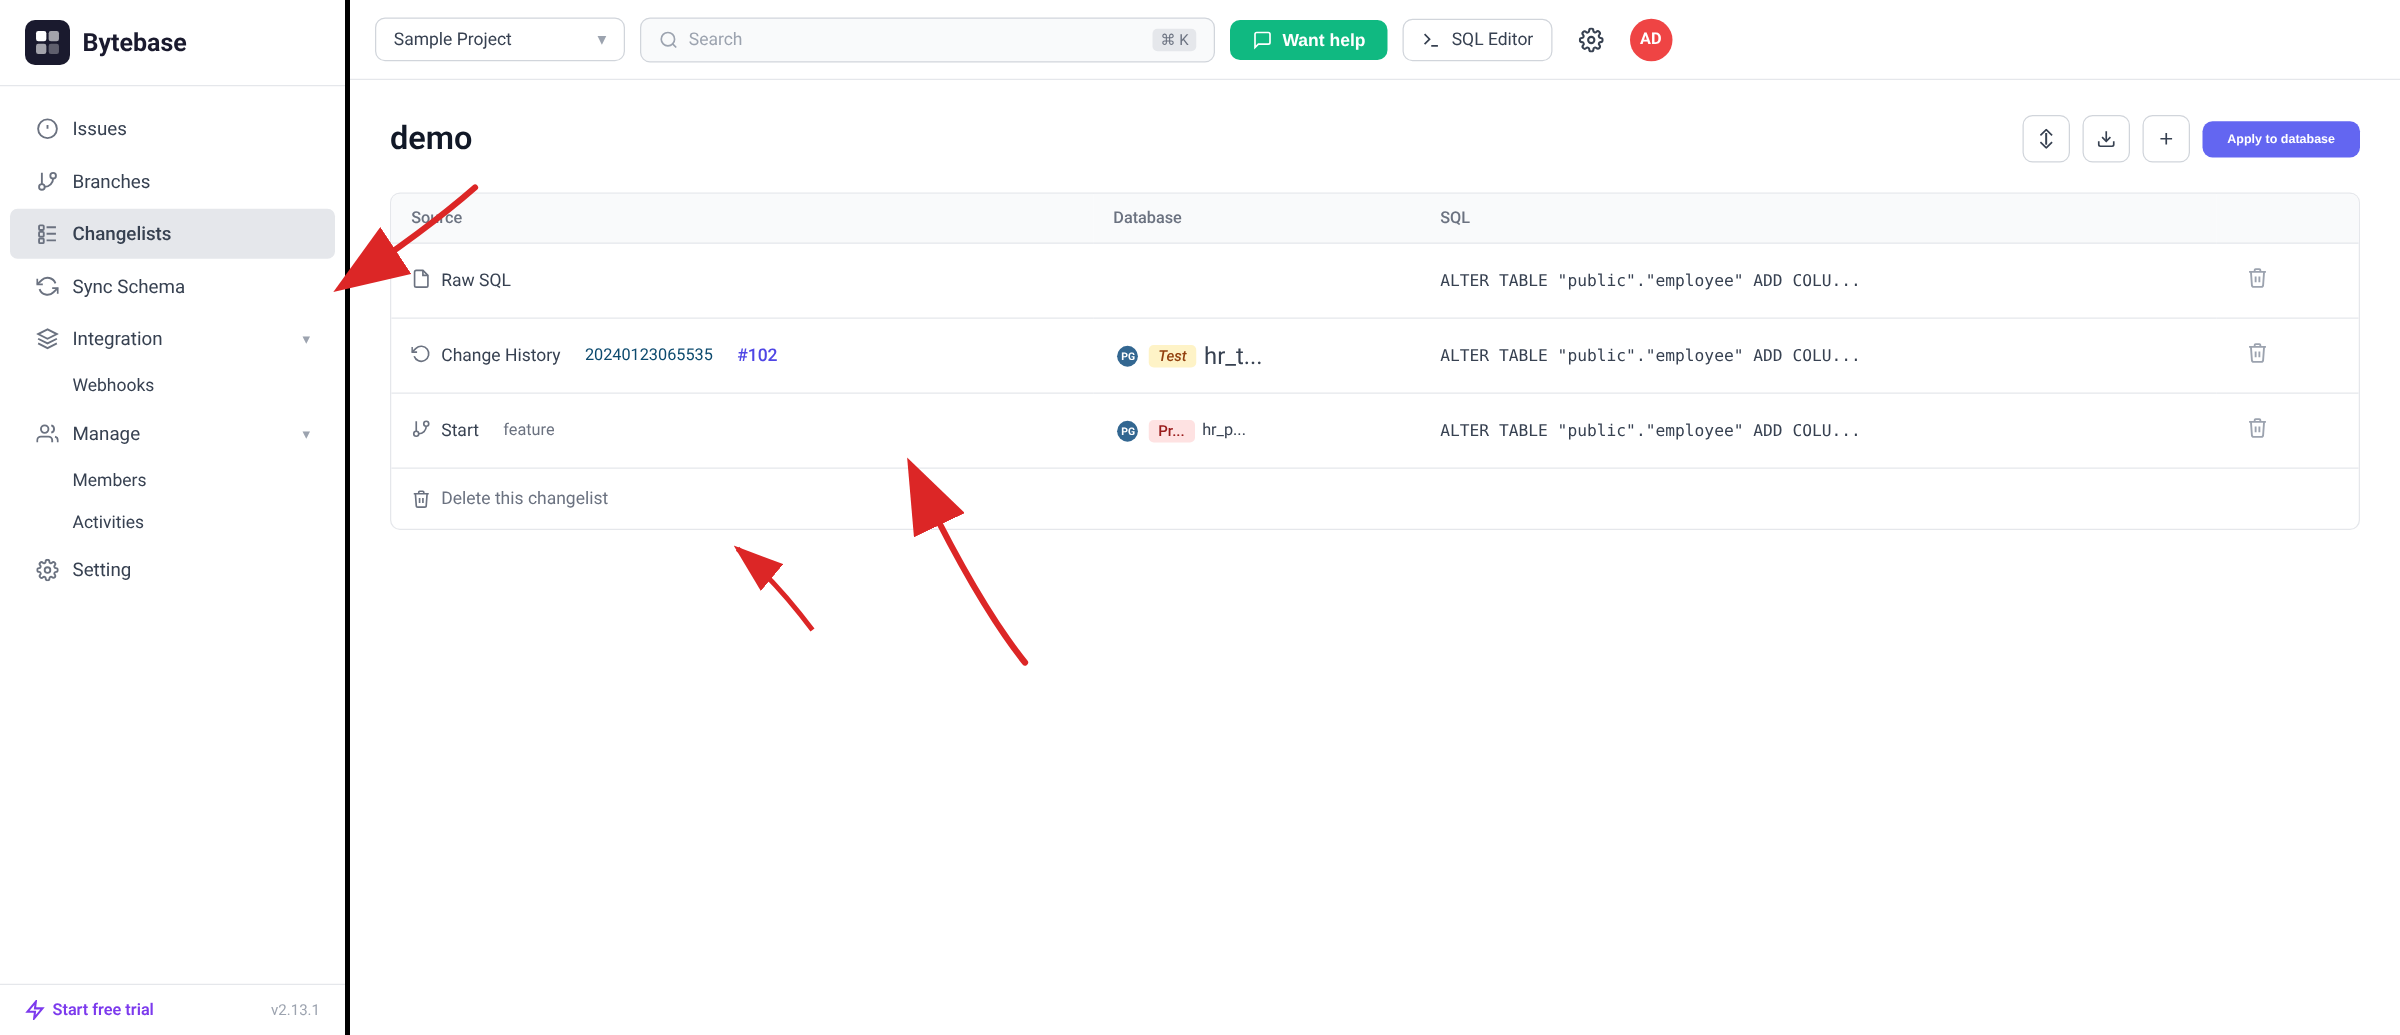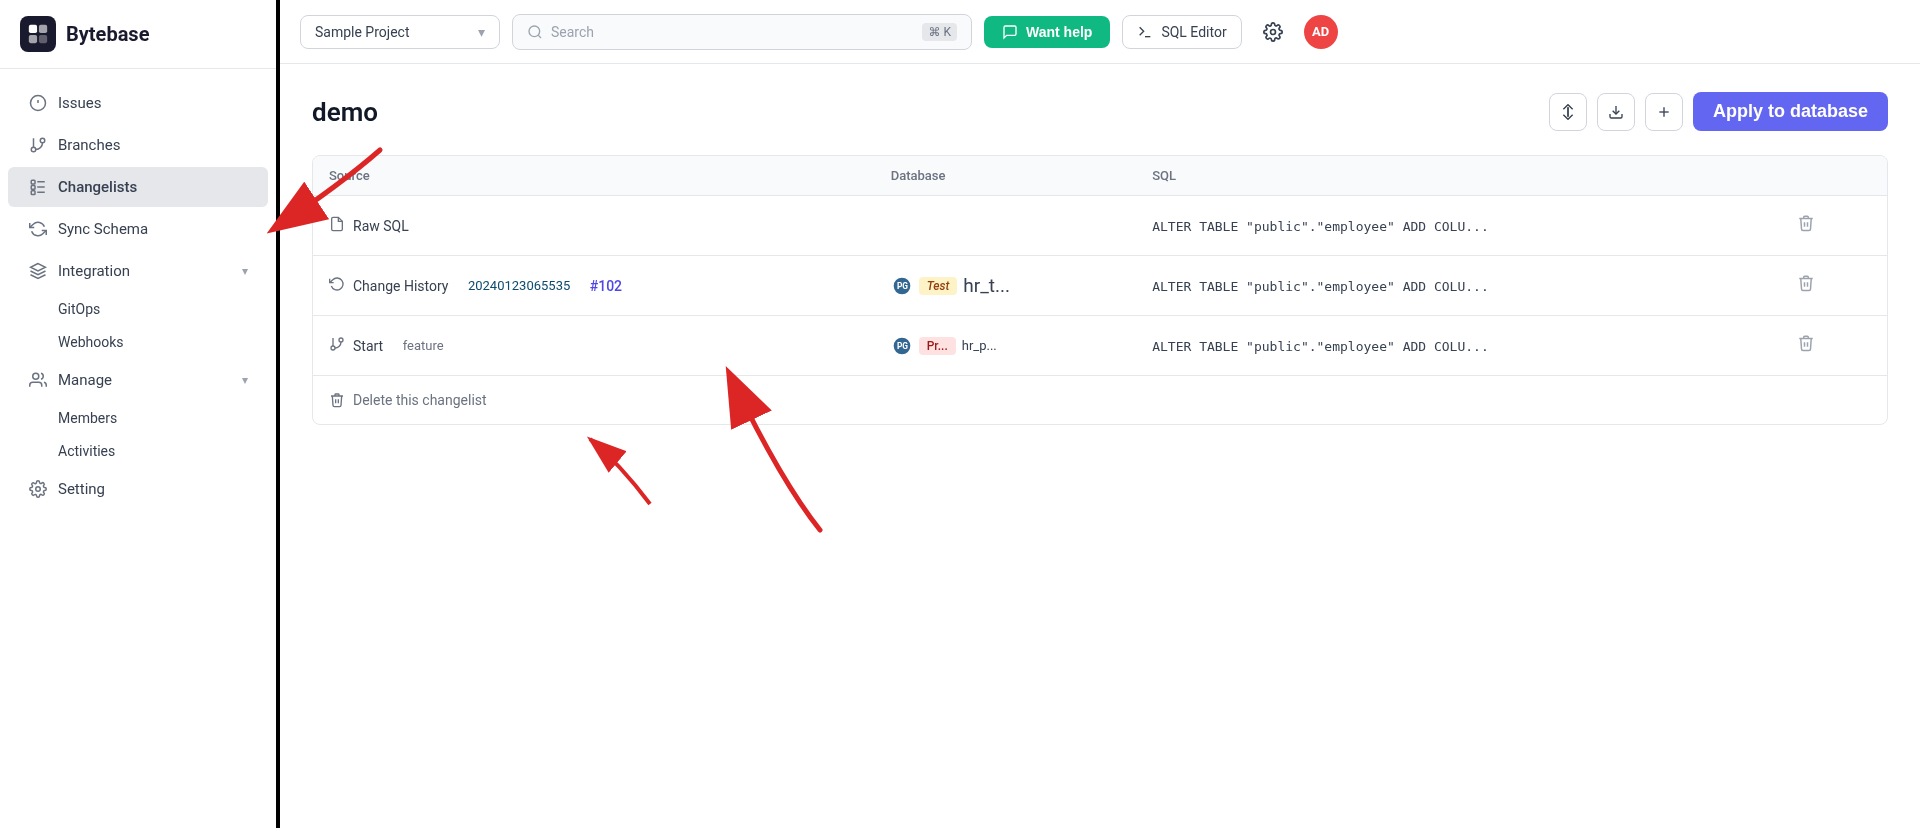--- a/index.html
+++ b/index.html
@@ -228,21 +228,21 @@
       background: #fff;
       color: #374151;
       font-size: 16px;
     }
     .apply-btn {
       padding: 9px 20px;
       background: #6366f1;
       color: white;
       border: none;
       border-radius: 8px;
-      font-size: 18px;
+      font-size: 10px;
       font-weight: 600;
       cursor: pointer;
     }
 
     
     .table-container {
       border: 1px solid #e5e7eb;
       border-radius: 8px;
       overflow: hidden;
     }
@@ -411,23 +411,20 @@
       <span class="nav-icon">
         <svg width="18" height="18" viewBox="0 0 24 24" fill="none" stroke="currentColor" stroke-width="2">
             <path d="M12 2L2 7l10 5 10-5-10-5z"></path>
             <path d="M2 17l10 5 10-5M2 12l10 5 10-5"></path>
           </svg>
       </span>
       <span>Integration</span>
       <span class="chevron">▾</span>
     </div>
 
-    <div class="nav-sub-item">
-      <span>GitOps</span>
-    </div>
 
     <div class="nav-sub-item">
       <span>Webhooks</span>
     </div>
 
     <div class="nav-item">
       <span class="nav-icon">
         <svg width="18" height="18" viewBox="0 0 24 24" fill="none" stroke="currentColor" stroke-width="2">
             <path d="M17 21v-2a4 4 0 00-4-4H5a4 4 0 00-4 4v2"></path>
             <circle cx="9" cy="7" r="4"></circle>
@@ -451,20 +448,29 @@
       <span class="nav-icon">
         <svg width="18" height="18" viewBox="0 0 24 24" fill="none" stroke="currentColor" stroke-width="2">
             <circle cx="12" cy="12" r="3"></circle>
             <path d="M19.4 15a1.65 1.65 0 00.33 1.82l.06.06a2 2 0 010 2.83 2 2 0 01-2.83 0l-.06-.06a1.65 1.65 0 00-1.82-.33 1.65 1.65 0 00-1 1.51V21a2 2 0 01-4 0v-.09A1.65 1.65 0 009 19.4a1.65 1.65 0 00-1.82.33l-.06.06a2 2 0 01-2.83-2.83l.06-.06A1.65 1.65 0 004.68 15a1.65 1.65 0 00-1.51-1H3a2 2 0 010-4h.09A1.65 1.65 0 004.6 9a1.65 1.65 0 00-.33-1.82l-.06-.06a2 2 0 012.83-2.83l.06.06A1.65 1.65 0 009 4.68a1.65 1.65 0 001-1.51V3a2 2 0 014 0v.09a1.65 1.65 0 001 1.51 1.65 1.65 0 001.82-.33l.06-.06a2 2 0 012.83 2.83l-.06.06A1.65 1.65 0 0019.4 9a1.65 1.65 0 001.51 1H21a2 2 0 010 4h-.09a1.65 1.65 0 00-1.51 1z"></path>
           </svg>
       </span>
       <span>Setting</span>
     </div>
   </div>
 
+  <div class="sidebar-footer">
+    <div class="start-trial">
+      <svg width="16" height="16" viewBox="0 0 24 24" fill="none" stroke="#7c3aed" stroke-width="2.5">
+          <polygon points="13 2 3 14 12 14 11 22 21 10 12 10 13 2"></polygon>
+        </svg>
+      <span>Start free trial</span>
+    </div>
+    <span class="version-text">v2.13.1</span>
+  </div>
 </div>
 
 <div class="main">
 
   <div class="header">
     <div class="project-selector">
       <span>Sample Project</span>
       <span class="chevron">▾</span>
     </div>
     <div class="search-bar">

